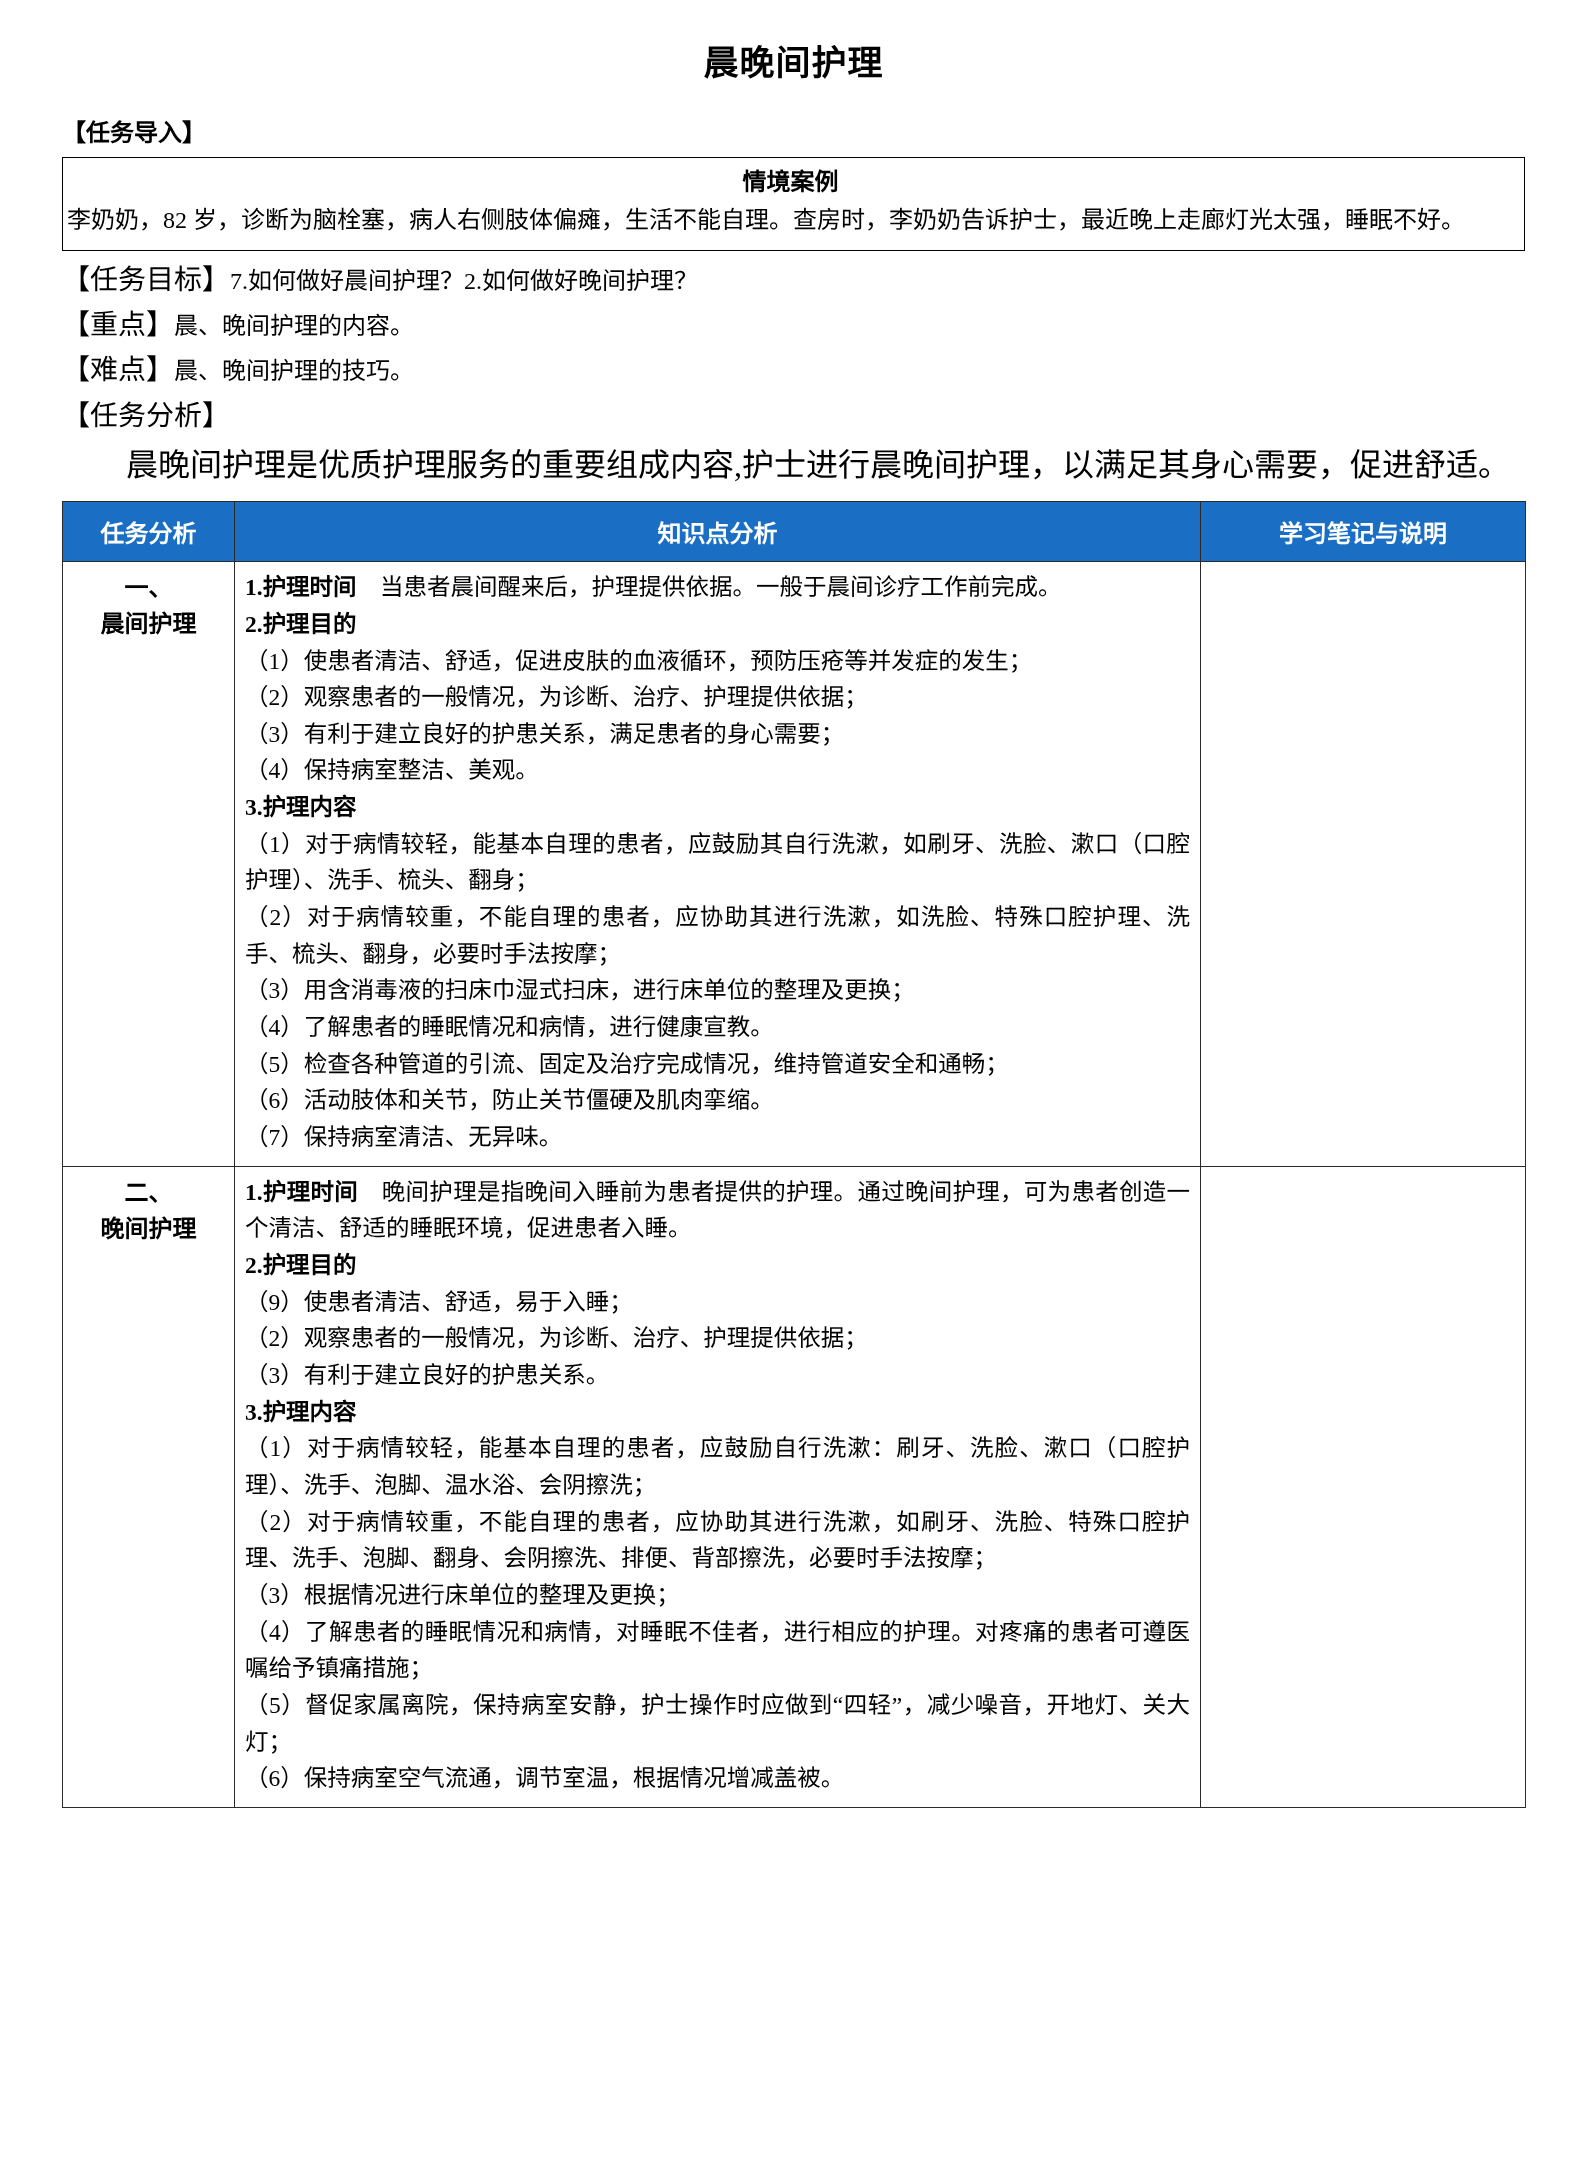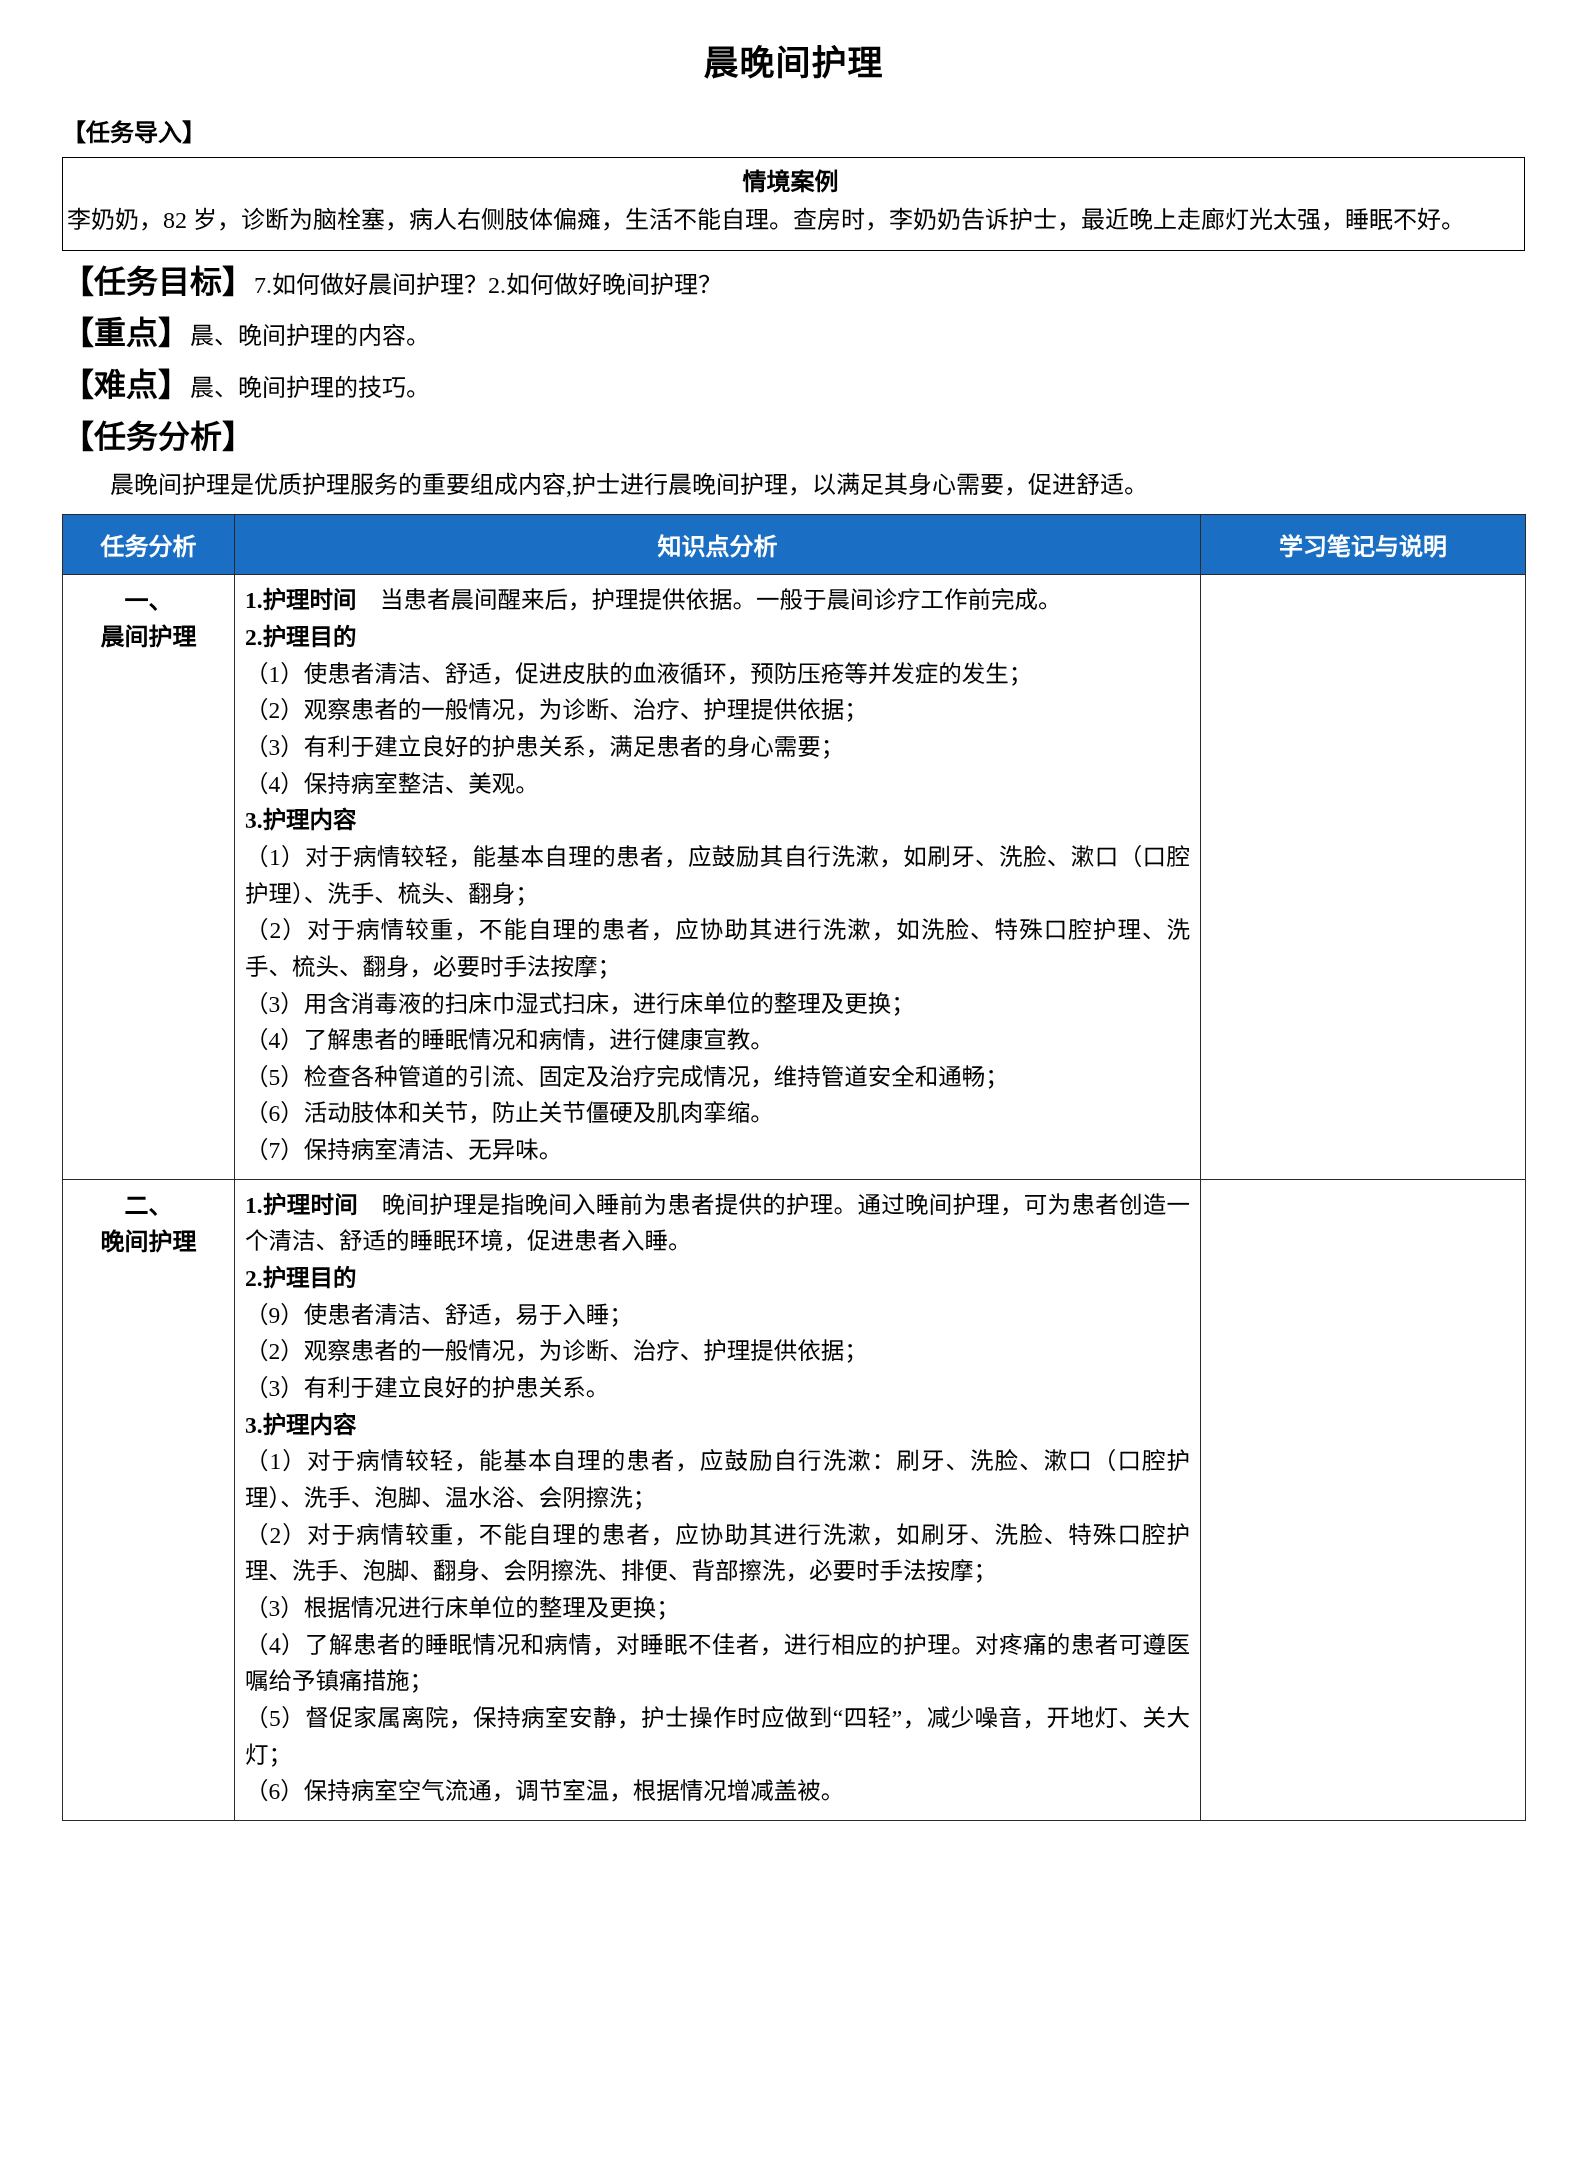--- a/index.html
+++ b/index.html
@@ -27,22 +27,22 @@
     margin: 16px 0 30px 0;
     font-family: "Liberation Serif", "DejaVu Serif", serif;
   }
   .section-label {
     font-size: 24px;
     font-weight: bold;
     margin: 0 0 6px 0;
     line-height: 1.5;
   }
   .inline-label {
-    font-size: 32px;
-    font-weight: bold;
+    font-size: 28px;
+    font-weight: normal;
   }
   .inline-text {
     font-size: 24px;
     font-weight: normal;
   }
   .case-box {
     border: 1px solid #000;
     box-sizing: border-box;
     padding: 6px 10px 10px 4px;
     margin-bottom: 6px;
@@ -58,21 +58,21 @@
     line-height: 1.6;
     text-align: justify;
     text-justify: inter-ideograph;
   }
   .line-row {
     font-size: 24px;
     line-height: 1.62;
     margin: 0;
   }
   .analysis-intro {
-    font-size: 24px;
+    font-size: 32px;
     line-height: 1.6;
     text-indent: 2em;
     margin: 2px 0 10px 0;
   }
   table.main-table {
     border-collapse: collapse;
     width: 100%;
     table-layout: fixed;
   }
   table.main-table th, table.main-table td {

